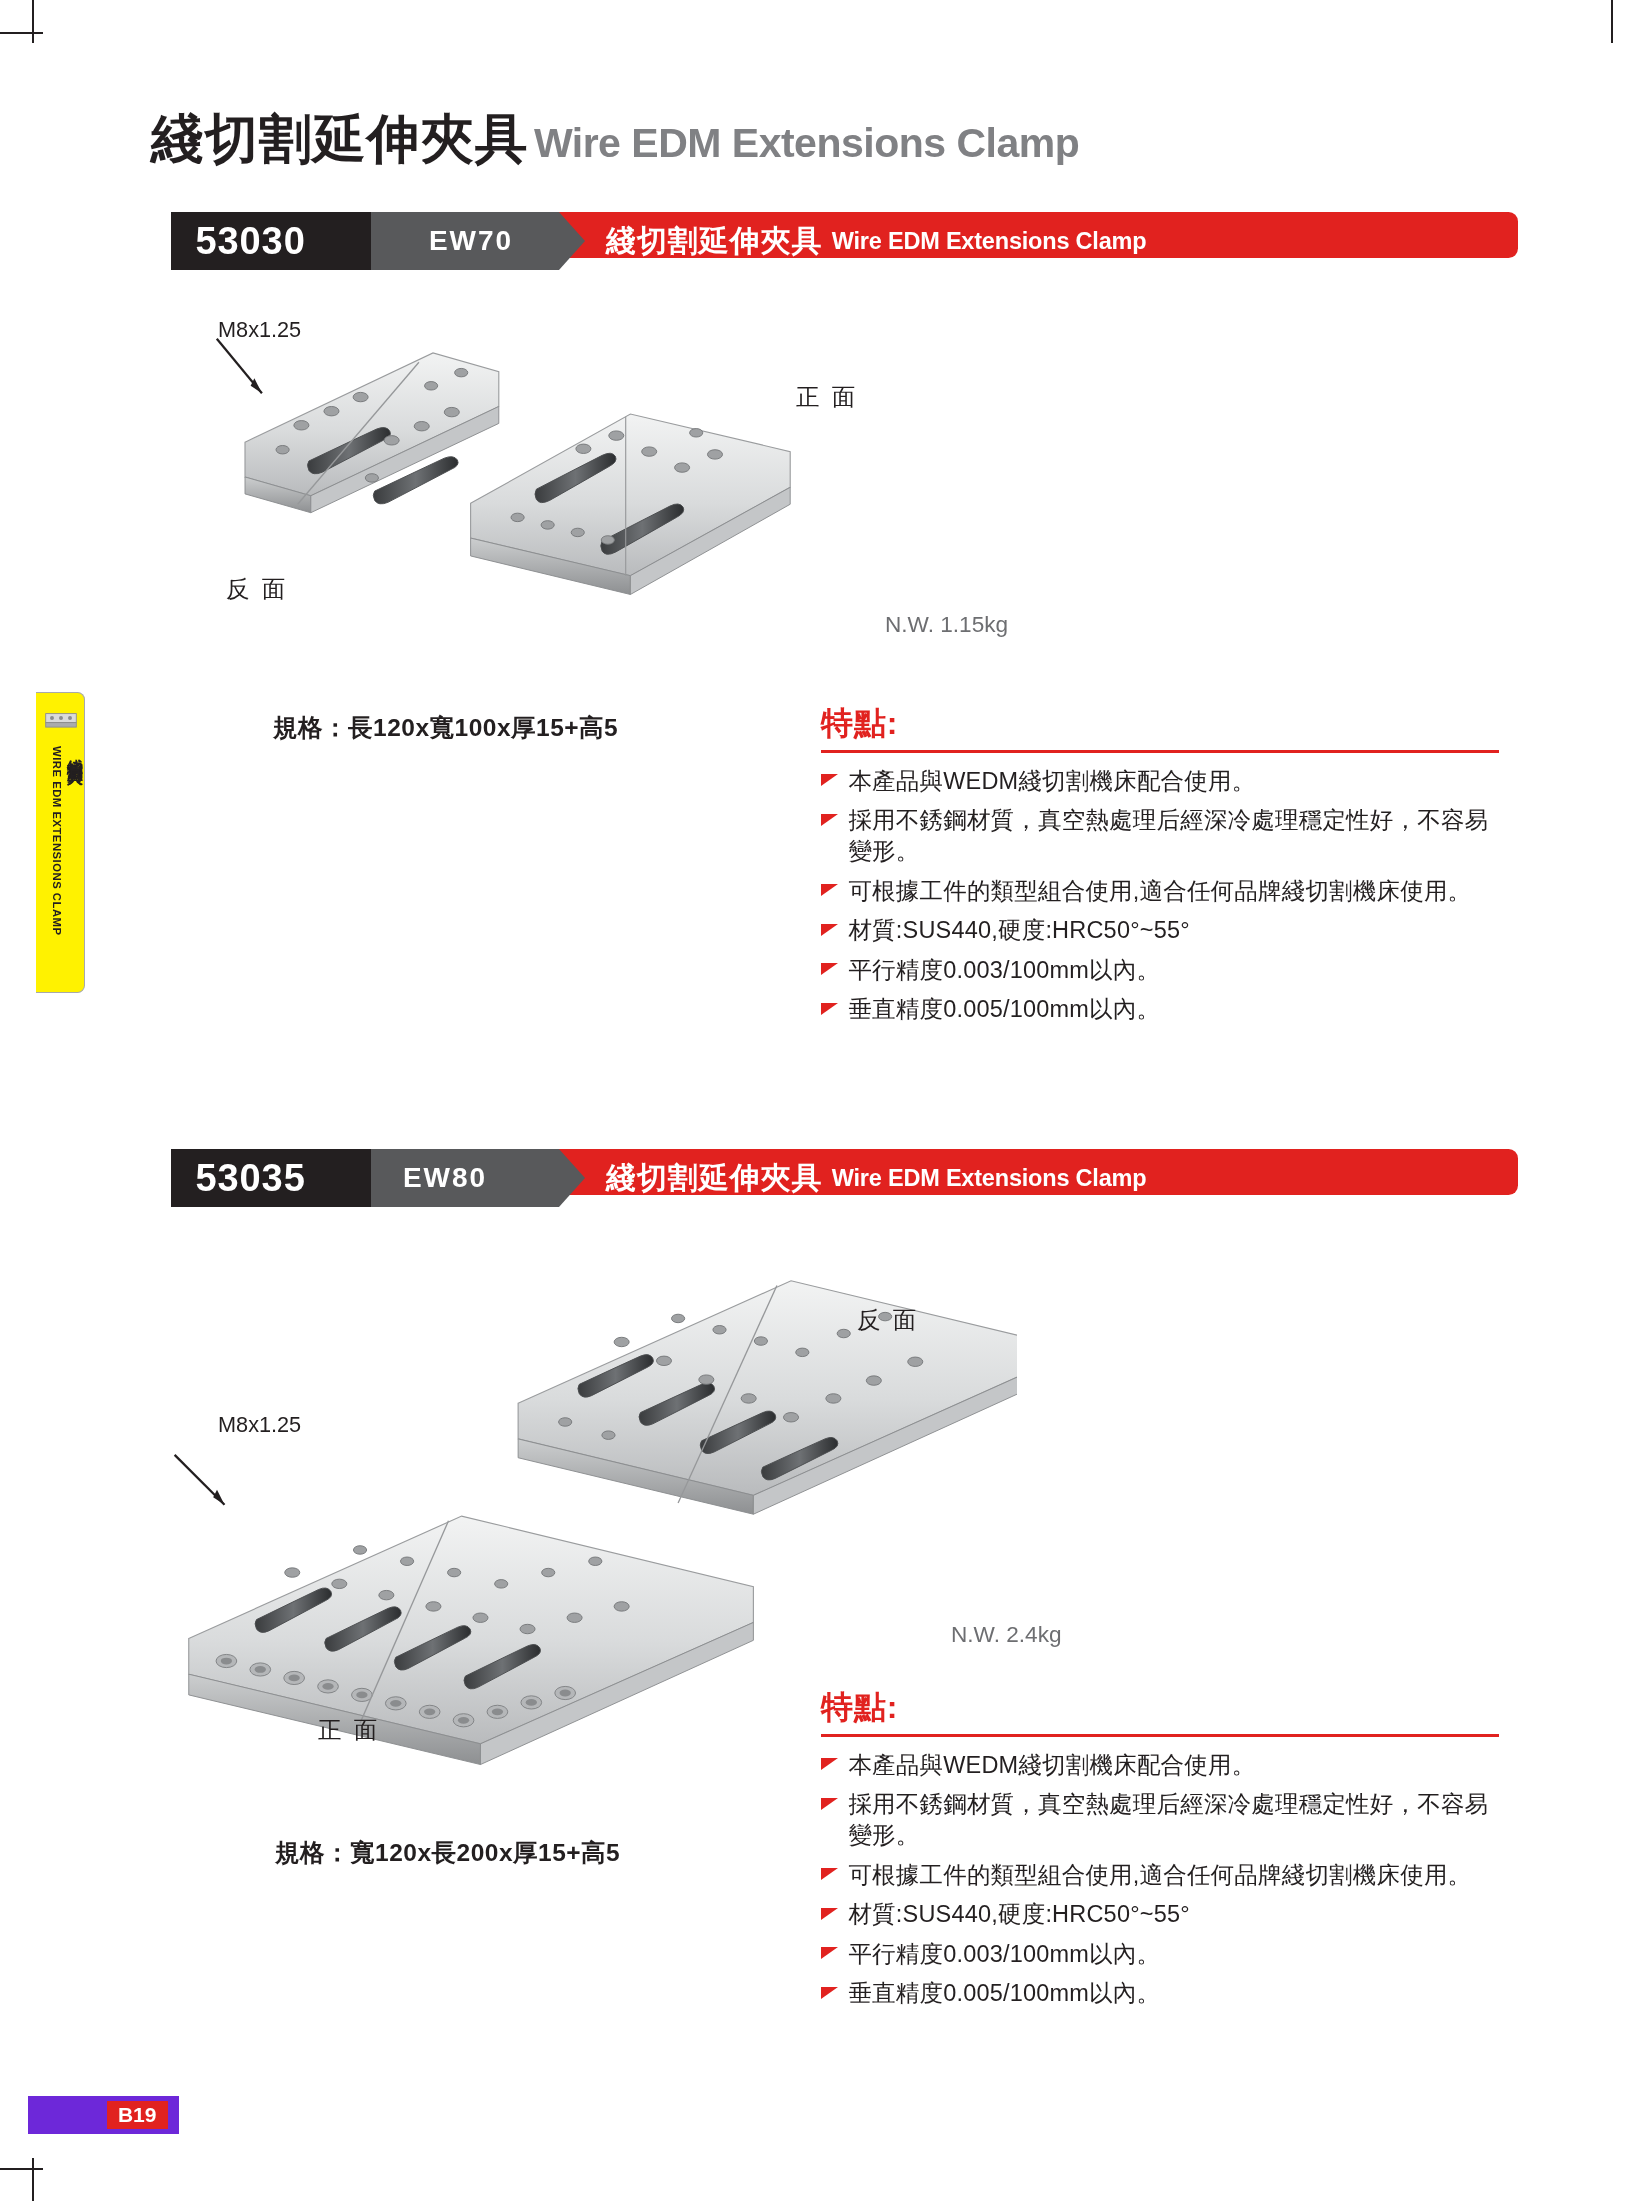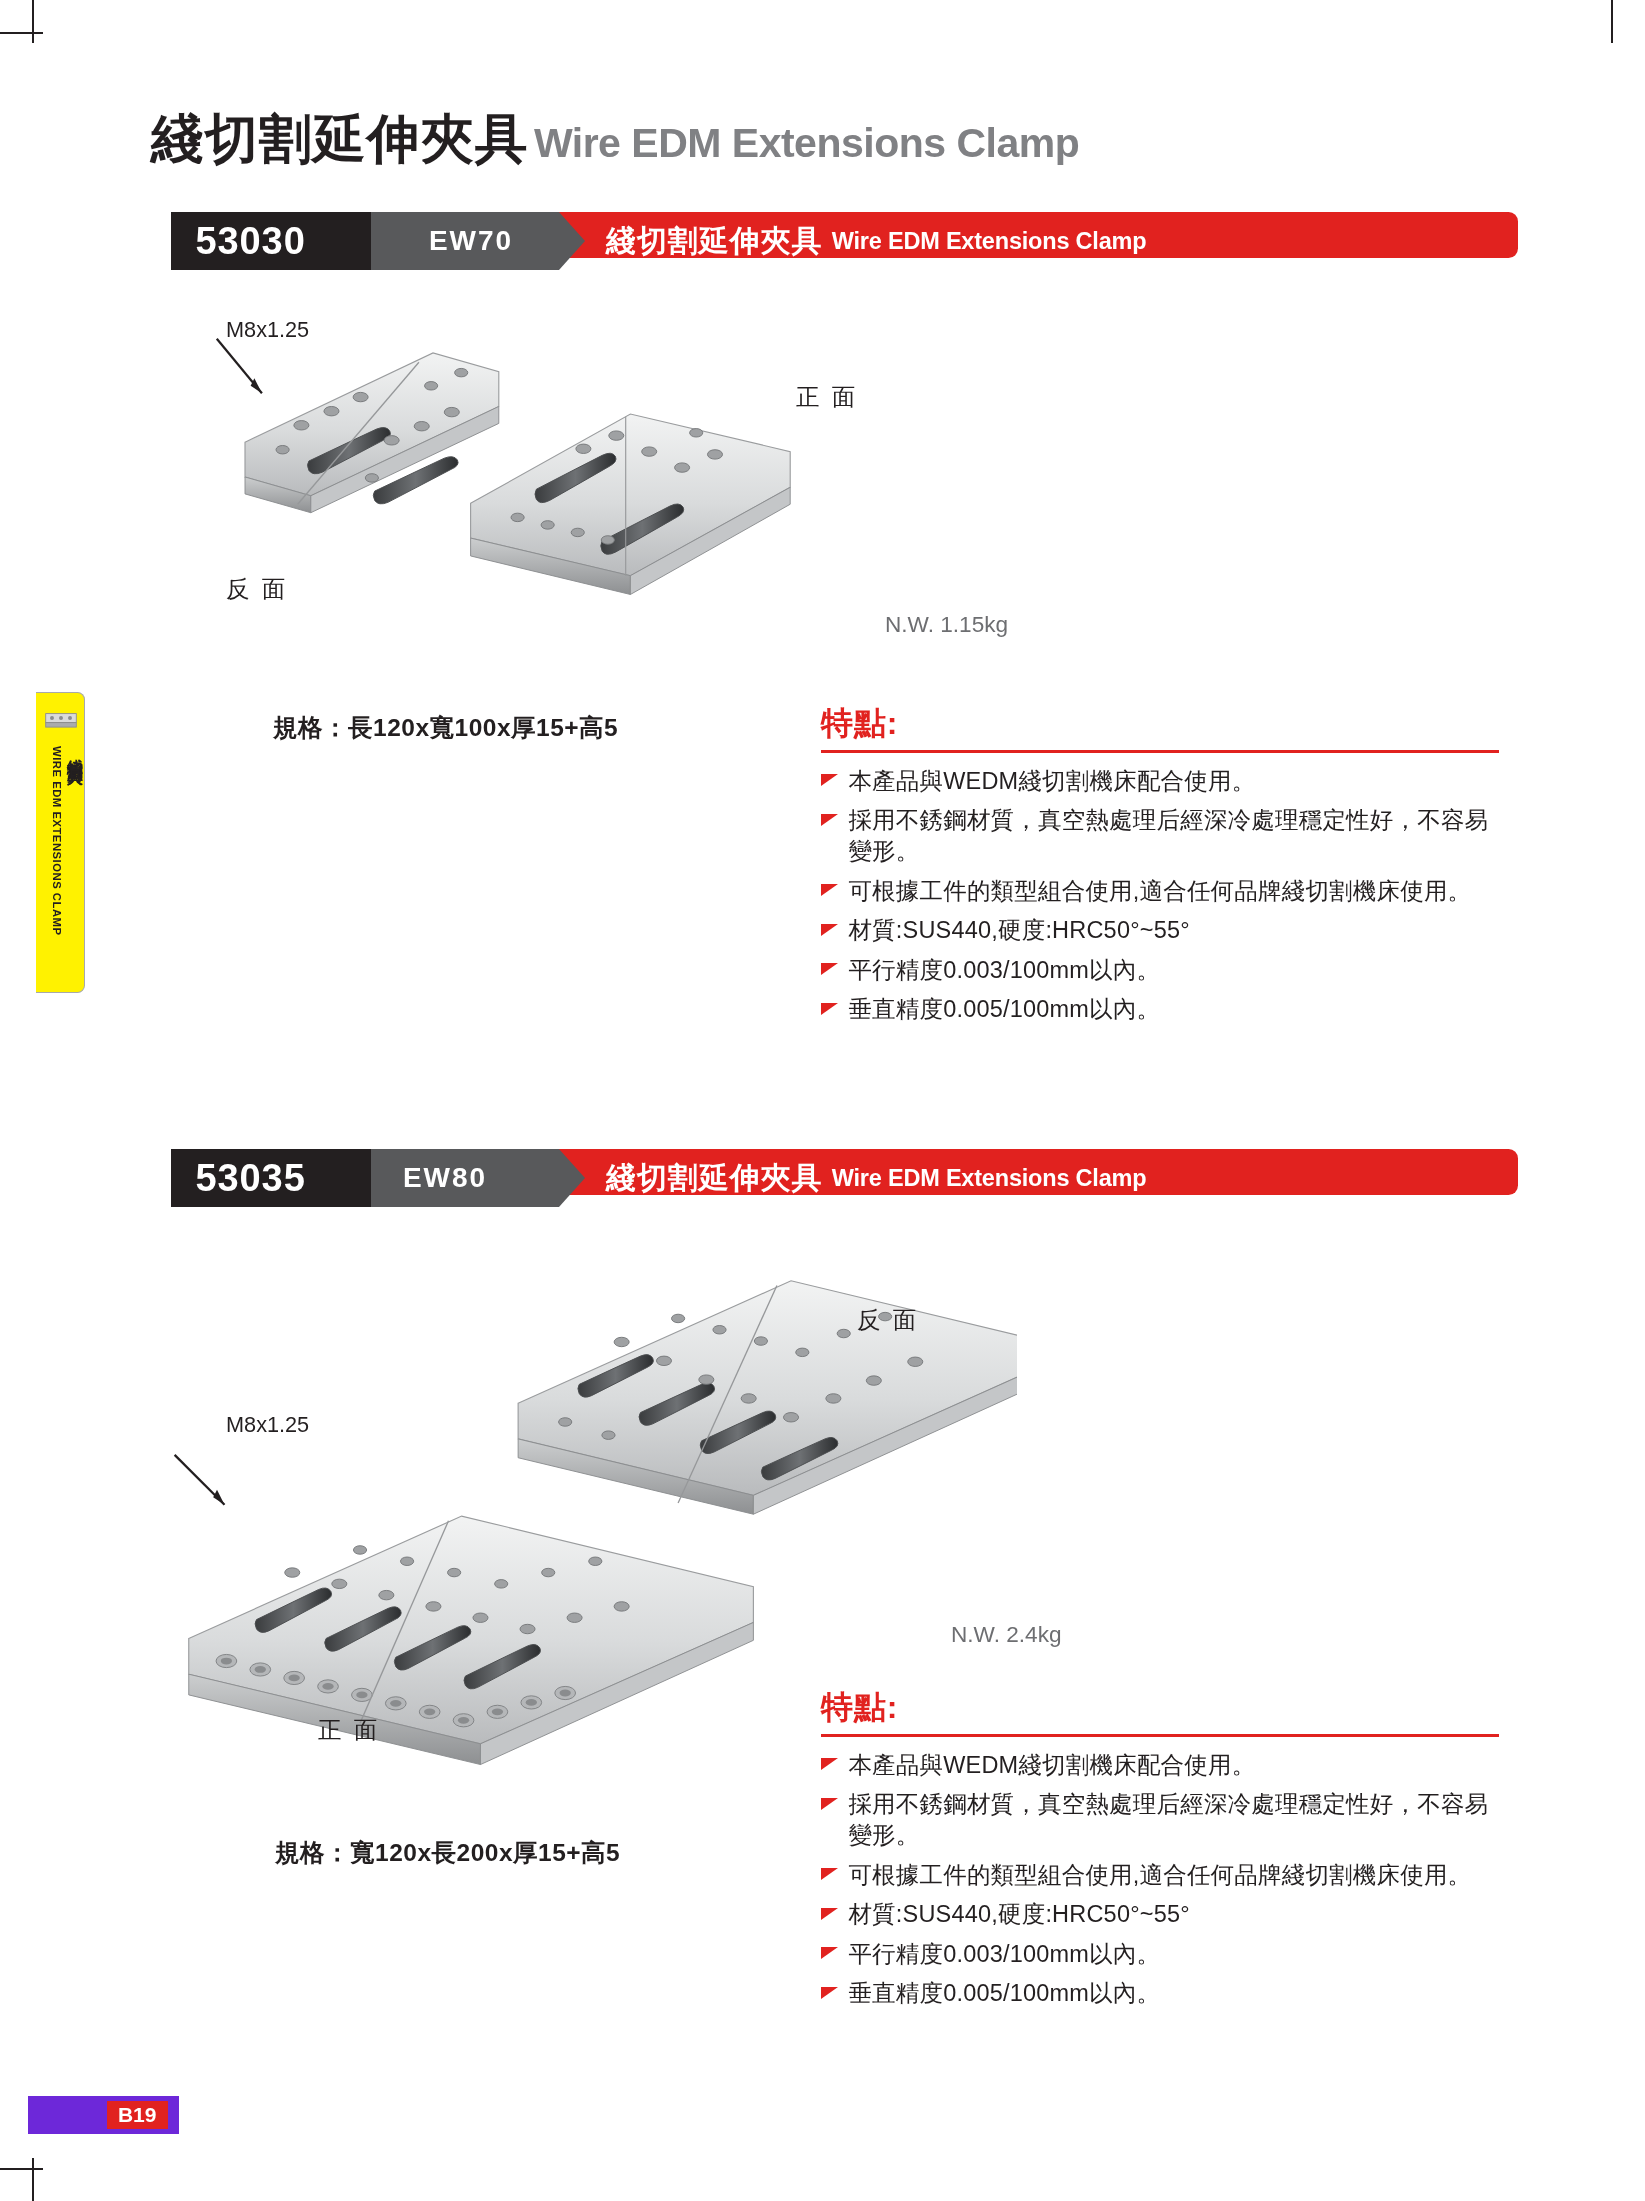--- a/index.html
+++ b/index.html
@@ -184,21 +184,20 @@
 
   
   .illus {
     position: absolute;
   }
   .callout-label {
     position: absolute;
     font-size: 21.7px;
     color: #231f20;
     white-space: nowrap;
-    margin-left: 8px;
   }
   .face-label {
     position: absolute;
     font-size: 23.5px;
     color: #231f20;
     letter-spacing: 2.8px;
     white-space: nowrap;
   }
   .nw-label {
     position: absolute;

